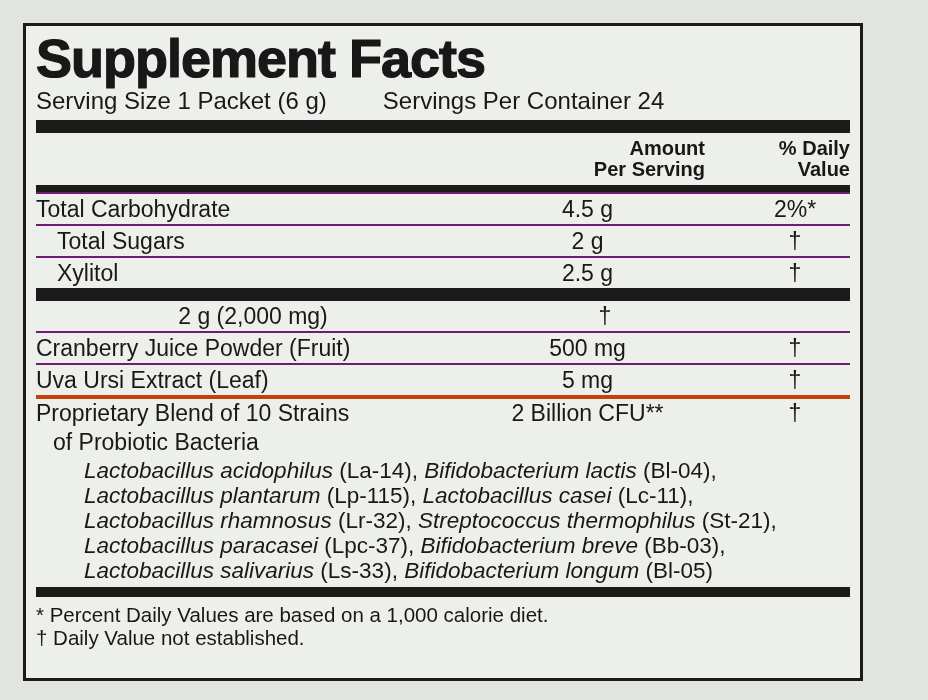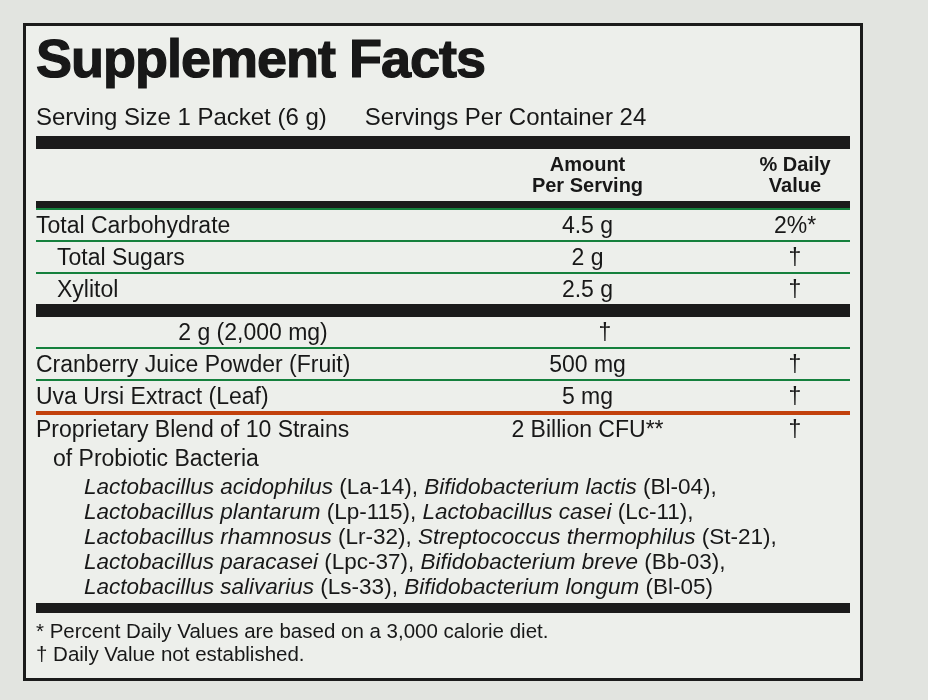--- a/index.html
+++ b/index.html
@@ -27,50 +27,50 @@
   .title {
     font-size: 54px;
     font-weight: bold;
     line-height: 58px;
     letter-spacing: -1px;
     -webkit-text-stroke: 1.2px #161616;
     margin: 0;
   }
   .serving-line {
     display: flex;
-    gap: 38px;
+    gap: 56px;
     font-size: 24px;
     line-height: 28px;
-    margin: 16px 0 5px 0;
+    margin: 0 0 5px 0;
   }
   .bar { background: #1b1b1b; }
   .bar-top { height: 13px; }
   .bar-mid { height: 7px; }
   .bar-section { height: 13px; }
   .bar-foot { height: 10px; margin-top: 4px; }
 
   .grid3 {
     display: grid;
     grid-template-columns: 1fr 235px 145px;
   }
   .hdr {
     font-weight: bold;
     font-size: 20px;
     line-height: 21px;
-    text-align: center;
+    text-align: right;
     padding: 5px 0 5px 0;
   }
   .hdr .dvh, .dv { padding-left: 35px; }
 
   .row {
     font-size: 23px;
     line-height: 29px;
     align-items: center;
     min-height: 30px;
-    border-top: 2px solid #15803d;
+    border-top: 2px solid #701a75;
   }
   .row.first { border-top: none; }
   .amt, .dv { text-align: center; }
   .sub .name { padding-left: 21px; }
   .prop { align-items: start; border-top: 4px solid #c2410c; }
   .prop .name-line2 { padding-left: 17px; line-height: 26px; text-align: right; }
 
   .strains {
     font-size: 22.5px;
     line-height: 25px;
@@ -174,17 +174,17 @@
       <span class="it">Lactobacillus paracasei</span><span class="rm"> (Lpc-37), </span><span class="it">Bifidobacterium breve</span><span class="rm"> (Bb-03),</span>
     </div>
     <div>
       <span class="it">Lactobacillus salivarius</span><span class="rm"> (Ls-33), </span><span class="it">Bifidobacterium longum</span><span class="rm"> (Bl-05)</span>
     </div>
   </div>
 
   <div class="bar bar-foot"></div>
 
   <div class="footnotes">
-    <div>* Percent Daily Values are based on a 3,000 calorie diet.</div>
+    <div>* Percent Daily Values are based on a 1,000 calorie diet.</div>
     <div>† Daily Value not established.</div>
   </div>
 
 </div>
 
 </body></html>

